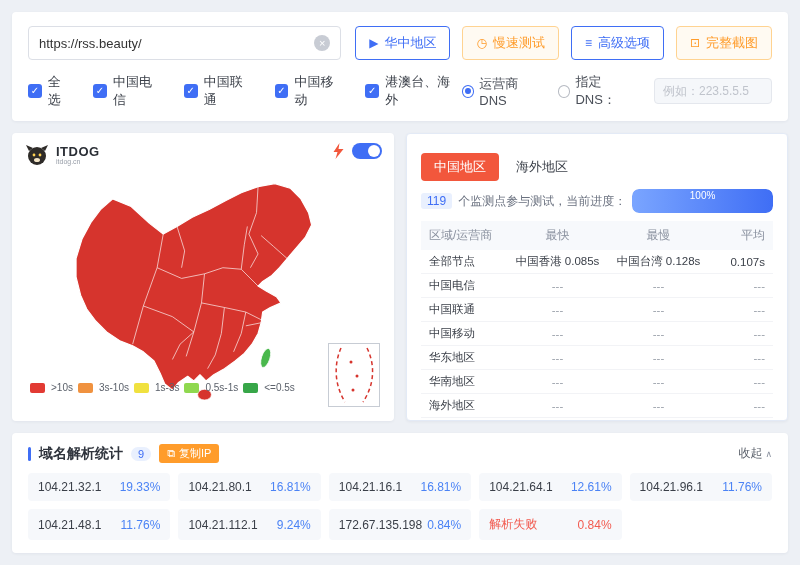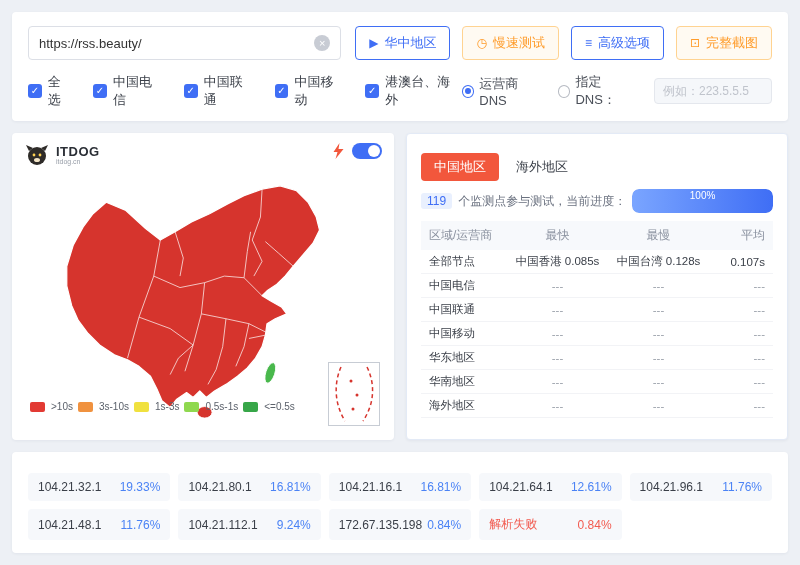--- a/index.html
+++ b/index.html
@@ -338,20 +338,33 @@
               <td class="dim">---</td>
               <td class="dim">---</td>
               <td class="dim">---</td>
             </tr>
           </tbody>
       </table>
     </div>
   </div>
 
   <div class="card stats-card">
+    <div class="stats-header">
+      <span class="title-bar"></span>
+      <span class="stats-title">域名解析统计</span>
+      <span class="count-pill">9</span>
+      <span class="copy-tag">
+        <span>⧉</span>
+        <span>复制IP</span>
+      </span>
+      <span class="collapse">
+        <span>收起</span>
+        <span class="chev">∧</span>
+      </span>
+    </div>
     <div class="ip-grid" id="ip-grid">
         <div class="ip-cell">
           <span class="ip">104.21.32.1</span>
           <span class="pct">19.33%</span>
         </div>
         <div class="ip-cell">
           <span class="ip">104.21.80.1</span>
           <span class="pct">16.81%</span>
         </div>
         <div class="ip-cell">

